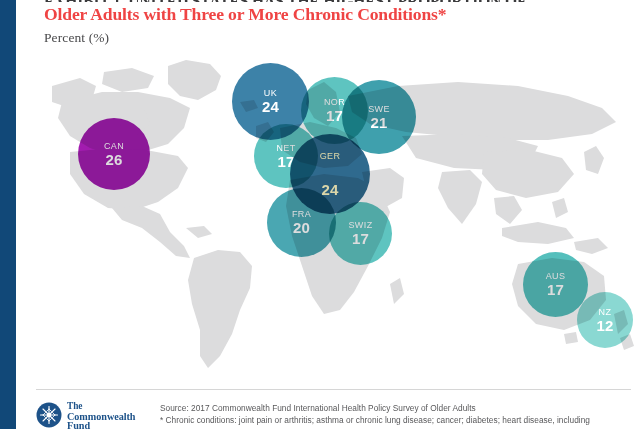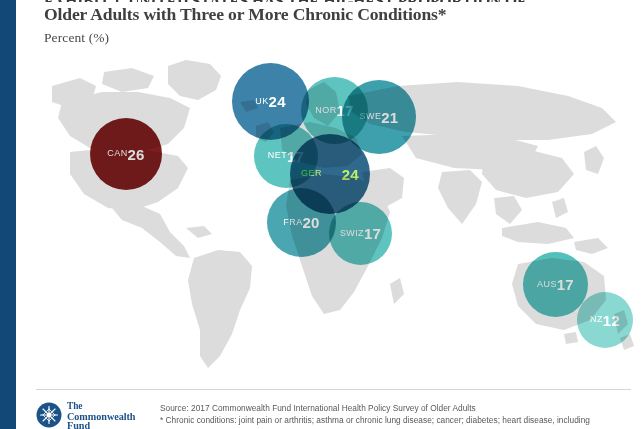--- a/index.html
+++ b/index.html
@@ -45,21 +45,21 @@
     height: 9px;
     overflow: hidden;
     line-height: 16px;
     margin-top: -7px;
     white-space: nowrap;
   }
   #title {
     font-family: "Liberation Serif", serif;
     font-weight: bold;
     font-size: 17.6px;
-    color: #404040;
+    color: #ef4444;
     letter-spacing: -0.15px;
     line-height: 20px;
     margin-top: 2px;
     white-space: nowrap;
   }
   #subtitle {
     font-family: "Liberation Serif", serif;
     font-size: 13.5px;
     color: #4a4a4c;
     margin-top: 6px;
@@ -79,21 +79,21 @@
   }
   #world-map path, #world-map ellipse, #world-map polygon {
     fill: #dcdcdd;
   }
 
   
   .bubble {
     position: absolute;
     border-radius: 50%;
     display: flex;
-    flex-direction: row;
+    flex-direction: column;
     align-items: center;
     justify-content: center;
     color: #ffffff;
     line-height: 1;
     mix-blend-mode: multiply;
   }
   .bubble .code {
     font-size: 9px;
     letter-spacing: 0.4px;
     font-weight: 400;
@@ -228,41 +228,41 @@
 
       <path d="M500 212 L534 206 L566 210 L586 224 L588 248 L572 268 L546 278 L518 272 L500 254 L494 232 Z"></path>
 
       <path d="M546 282 L558 280 L560 290 L548 292 Z"></path>
 
       <path d="M596 262 L606 258 L610 272 L600 282 Z"></path>
       <path d="M602 286 L612 282 L616 294 L606 298 Z"></path>
     </g>
   </svg>
 
-<div class="bubble" style="left: 72px; top: 66px; width: 72px; height: 72px; background: #7f1d1d; color: rgb(255, 255, 255);">
+<div class="bubble" style="left: 60px; top: 66px; width: 72px; height: 72px; background: #a21caf; color: rgb(255, 255, 255);">
       <span class="code">CAN</span>
       <span class="val">26</span>
     </div>
     <div class="bubble" style="left: 214px; top: 11px; width: 77px; height: 77px; background: rgb(61, 130, 168); color: rgb(255, 255, 255);">
       <span class="code">UK</span>
       <span class="val">24</span>
     </div>
     <div class="bubble" style="left: 283px; top: 25px; width: 67px; height: 67px; background: rgb(94, 196, 192); color: rgb(255, 255, 255);">
       <span class="code">NOR</span>
       <span class="val">17</span>
     </div>
     <div class="bubble" style="left: 324px; top: 28px; width: 74px; height: 74px; background: rgb(63, 160, 173); color: rgb(255, 255, 255);">
       <span class="code">SWE</span>
       <span class="val">21</span>
     </div>
     <div class="bubble" style="left: 236px; top: 72px; width: 64px; height: 64px; background: rgb(94, 196, 192); color: rgb(255, 255, 255);">
       <span class="code">NET</span>
       <span class="val">17</span>
     </div>
-    <div class="bubble" style="left: 272px; top: 82px; width: 80px; height: 80px; background: rgb(47, 106, 142); color: #bef264; gap: 20px;">
+    <div class="bubble" style="left: 272px; top: 82px; width: 80px; height: 80px; background: rgb(47, 106, 142); color: #fef9c3; gap: 20px;">
       <span class="code">GER</span>
       <span class="val">24</span>
     </div>
     <div class="bubble" style="left: 249px; top: 136px; width: 69px; height: 69px; background: rgb(74, 167, 178); color: rgb(255, 255, 255);">
       <span class="code">FRA</span>
       <span class="val">20</span>
     </div>
     <div class="bubble" style="left: 311px; top: 150px; width: 63px; height: 63px; background: rgb(94, 196, 192); color: rgb(255, 255, 255); align-items: center;">
       <span class="code">SWIZ</span>
       <span class="val">17</span>

